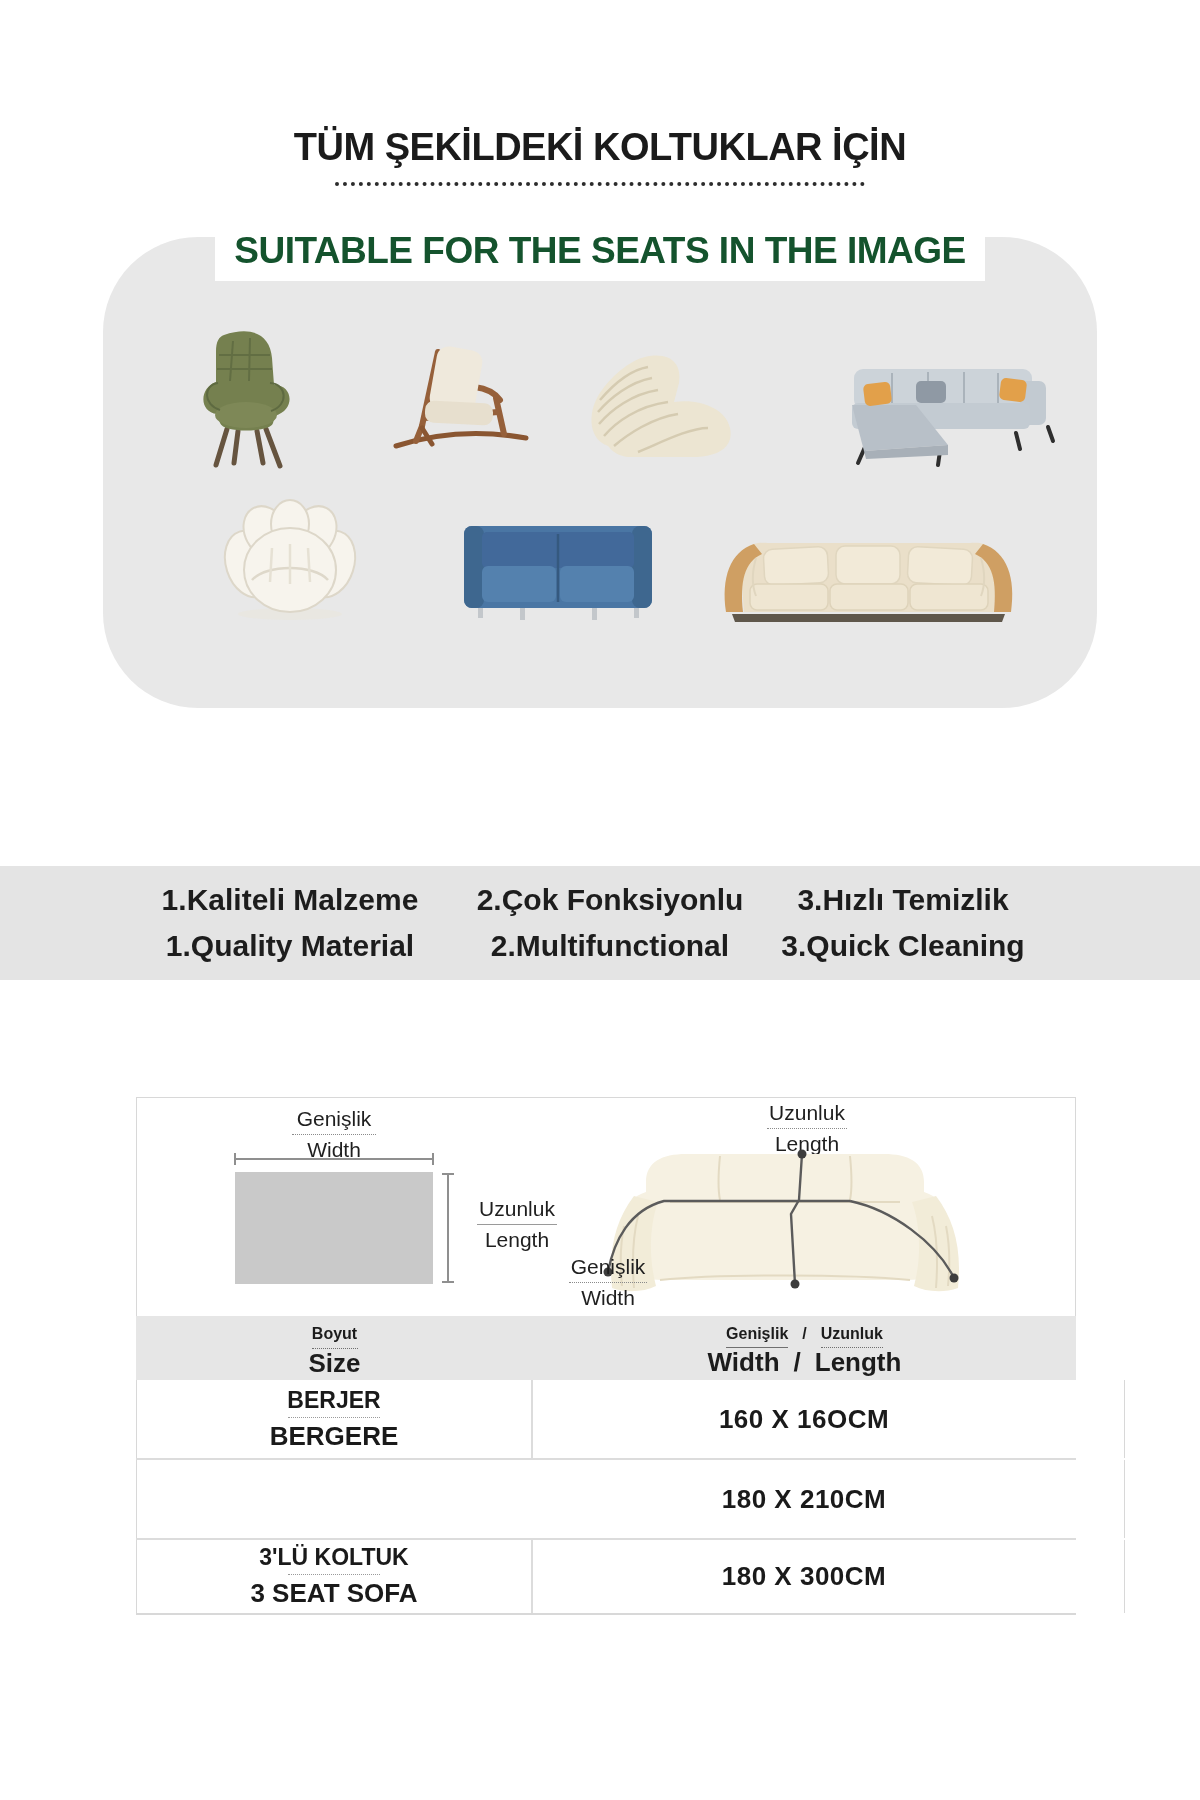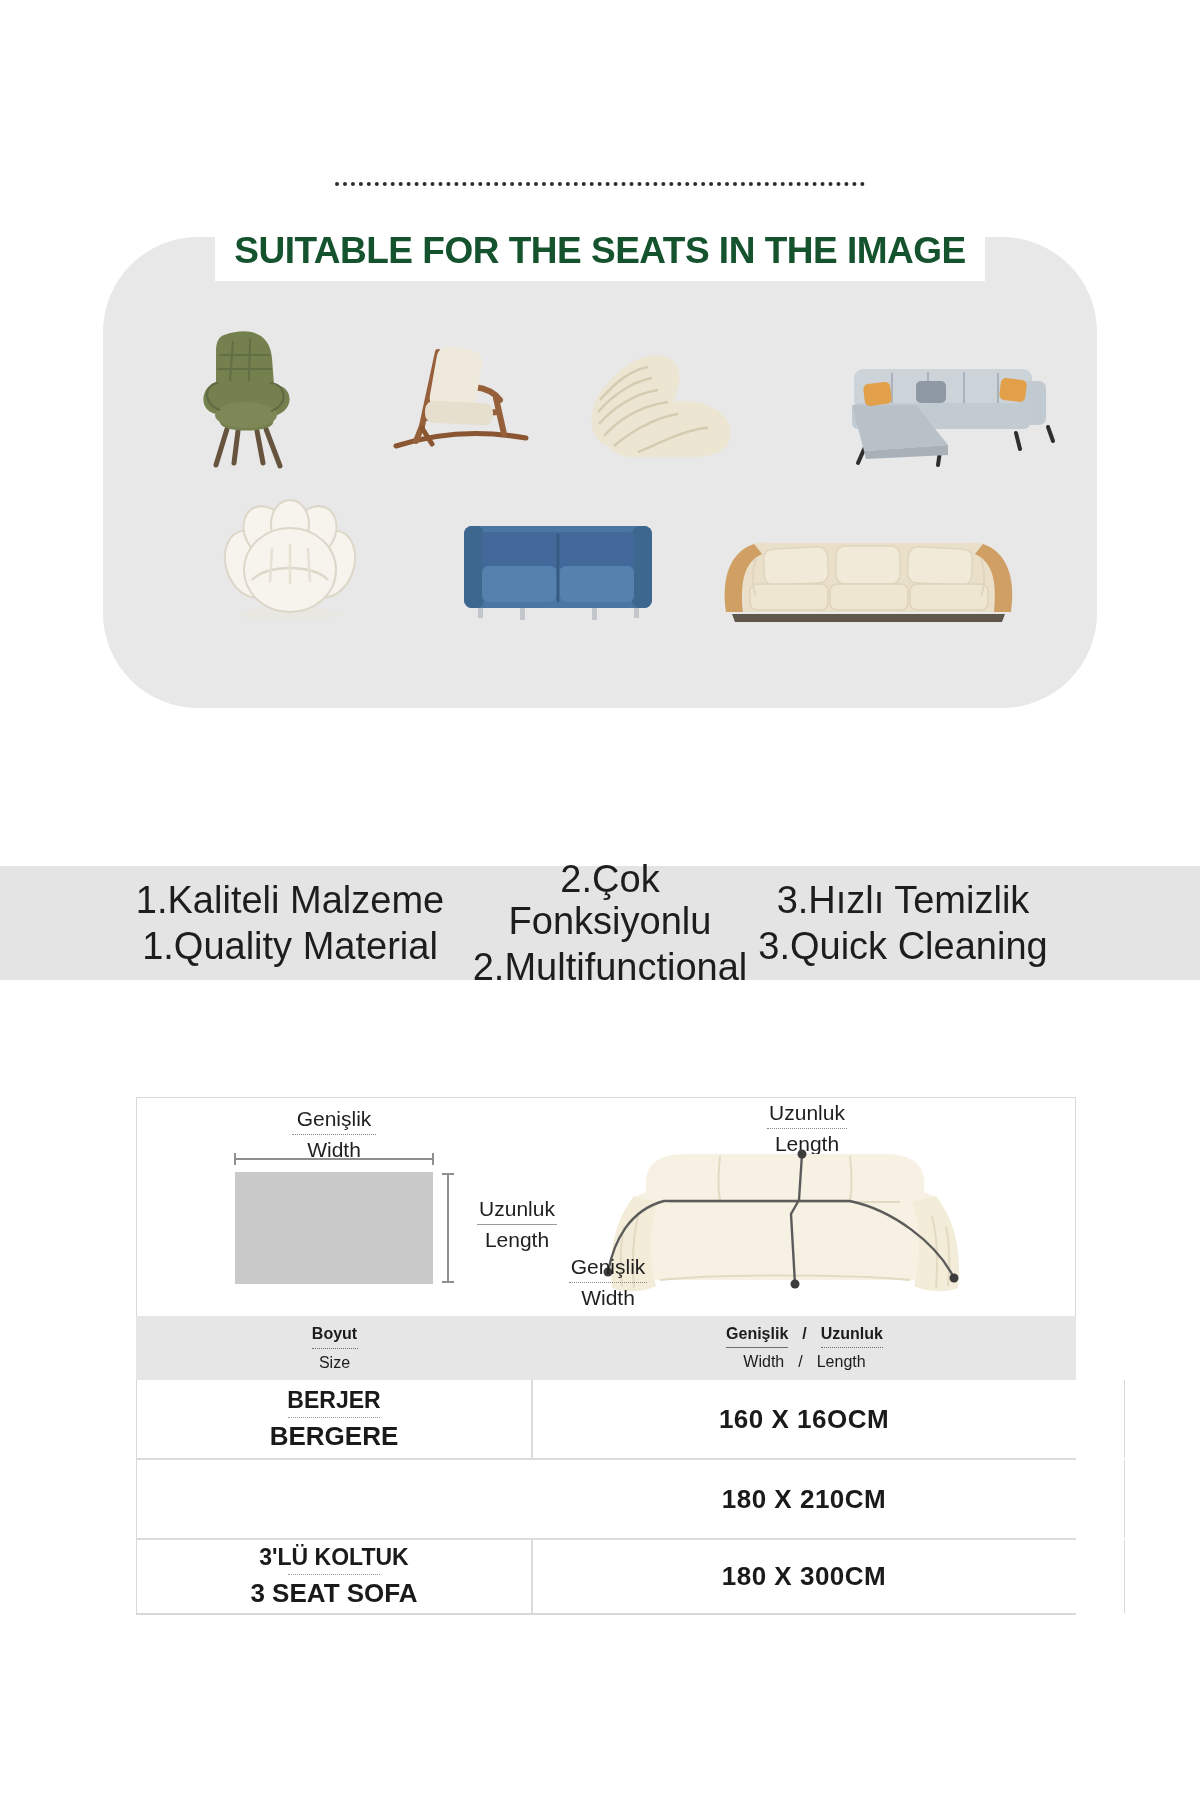--- a/index.html
+++ b/index.html
@@ -8,50 +8,51 @@
   .abs{position:absolute;}
   
   .title-tr{left:0;top:126px;width:1200px;text-align:center;font-size:38px;font-weight:700;letter-spacing:-0.5px;color:#1b1b1b;}
   .dotted-rule{left:335px;top:182px;width:530px;height:0;border-top:4px dotted #2c2c2c;}
   .showcase{left:103px;top:237px;width:994px;height:471px;background:#e8e8e8;border-radius:95px;}
   .title-en-box{left:215px;top:219px;width:770px;height:62px;background:#ffffff;}
   .title-en{width:100%;text-align:center;font-size:37px;font-weight:700;letter-spacing:-0.5px;line-height:64px;color:#14532d;}
   
   .features{left:0;top:866px;width:1200px;height:114px;background:#e4e4e4;}
   .feature-col{position:absolute;top:0;height:114px;display:flex;flex-direction:column;justify-content:center;gap:4px;text-align:center;}
-  .feature-col div{font-size:38px;font-weight:400;color:#1d1d1d;line-height:42px;}
+  .feature-col div{font-size:30px;font-weight:700;color:#1d1d1d;line-height:42px;}
   
   .panel{left:136px;top:1097px;width:940px;height:518px;background:#ffffff;border:1px solid #d8d8d8;box-sizing:border-box;}
   .lbl{font-size:21px;color:#1f1f1f;line-height:26px;text-align:center;}
   .lbl-stack{display:flex;flex-direction:column;align-items:center;gap:2px;}
   .dot-u{height:0;border-top:1px dotted #8a8a8a;}
   .sol-u{height:0;border-top:1px solid #9a9a9a;}
   .flat-rect{left:235px;top:1172px;width:198px;height:112px;background:#c9c9c9;}
   
   .thead{left:136px;top:1316px;width:940px;height:64px;background:#e6e6e6;}
   .th-left{position:absolute;left:0;top:0;width:397px;height:64px;display:flex;flex-direction:column;align-items:center;justify-content:center;gap:1px;}
   .th-right{position:absolute;left:397px;top:0;width:543px;height:64px;display:flex;flex-direction:column;align-items:center;justify-content:center;gap:1px;}
   .th1{font-size:16px;font-weight:700;color:#1c1c1c;line-height:26px;}
-  .th2{font-size:16px;font-weight:400;color:#1c1c1c;line-height:26px;}
+  .th2{font-size:26px;font-weight:700;color:#1c1c1c;line-height:26px;}
   .hdr-line{display:flex;align-items:baseline;gap:14px;}
   .trow{left:136px;width:989px;height:78px;background:#ffffff;border-left:1px solid #d8d8d8;border-right:1px solid #d8d8d8;box-sizing:border-box;}
   .trow .cell-l{position:absolute;left:0;top:0;width:396px;height:100%;border-right:2px solid #dcdcdc;display:flex;flex-direction:column;align-items:center;justify-content:center;gap:3px;box-sizing:border-box;}
   .trow .cell-r{position:absolute;left:396px;top:0;width:542px;height:100%;display:flex;align-items:center;justify-content:center;}
   .row-l1{font-size:23px;font-weight:700;color:#1a1a1a;}
   .row-l2{font-size:26px;font-weight:700;color:#1a1a1a;}
   .row-sep{width:92px;height:0;border-top:1px dotted #9a9a9a;}
   .row-val{font-size:26px;font-weight:700;color:#1a1a1a;letter-spacing:0.5px;}
   .rowline{left:136px;width:940px;height:0;border-top:2px solid #dcdcdc;}
   .panel-bottom{left:136px;top:1613px;width:940px;height:0;border-top:1px solid #d8d8d8;}
 </style>
 </head>
 <body>
 
 <div id="canvas">
 
+  <div class="abs title-tr">TÜM ŞEKİLDEKİ KOLTUKLAR İÇİN</div>
   <div class="abs dotted-rule"></div>
 
   <div class="abs showcase"></div>
   <div class="abs title-en-box">
     <div class="title-en">SUITABLE FOR THE SEATS IN THE IMAGE</div>
   </div>
 
   <div class="abs" style="left:170px;top:325px;width:160px;height:145px;">
     <svg width="160" height="145" viewBox="0 0 160 145">
       <g stroke="#66543f" stroke-width="5" stroke-linecap="round">

